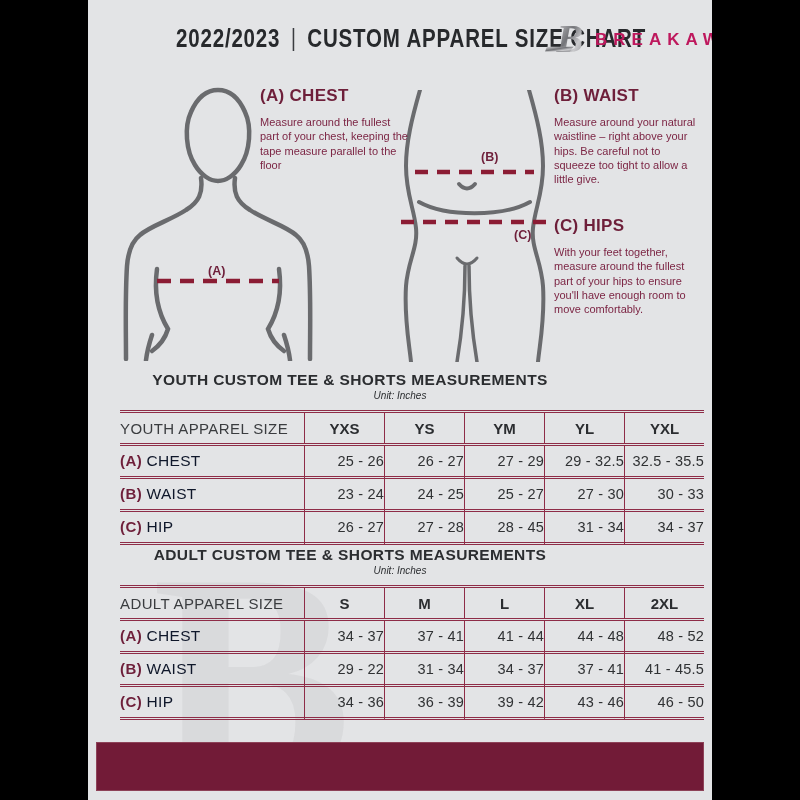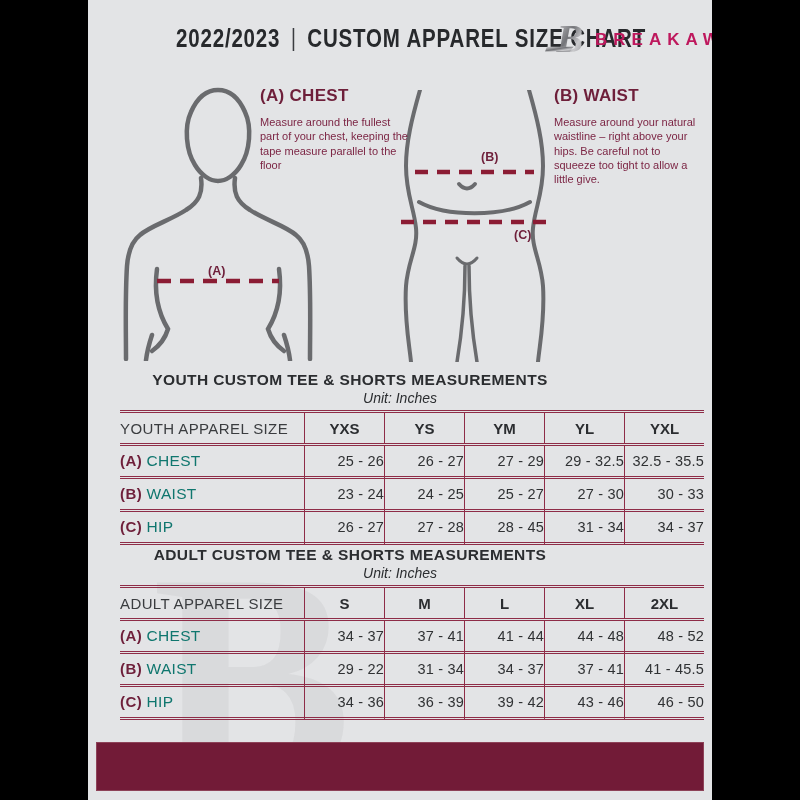--- a/index.html
+++ b/index.html
@@ -30,37 +30,37 @@
 
   .fig{position:absolute;z-index:1;}
   #fig-chest{left:34px;top:83px;width:192px;height:278px;}
   #fig-hips{left:303px;top:90px;width:167px;height:272px;}
   .fig-label{position:absolute;font-weight:bold;font-size:12.5px;color:#6e1f3a;z-index:2;}
 
   
   .sec-title{position:absolute;left:0;width:524px;text-align:center;font-weight:bold;
              font-size:15.5px;color:#2b2d30;letter-spacing:.4px;z-index:2;}
   .sec-unit{position:absolute;left:0;width:624px;text-align:center;font-style:italic;
-            font-size:14px;color:#2b2d30;z-index:2;}
+            font-size:10px;color:#2b2d30;z-index:2;}
 
   
   .size-table{position:absolute;left:32px;width:584px;border-collapse:separate;border-spacing:0;
               table-layout:fixed;z-index:2;}
   .size-table col.c0{width:184px;}
   .size-table col.cn{width:80px;}
   .size-table td,.size-table th{padding:0;height:30px;vertical-align:middle;
               border-bottom:3px double #8e2c47;background:transparent;}
   .size-table thead th{border-top:3px double #8e2c47;}
   .size-table td:not(:first-child),.size-table th:not(:first-child){border-left:1px solid #8e2c47;}
   .rowhead{font-size:15px;color:#3a3c3f;text-align:left;padding-left:12px;font-weight:normal;
            letter-spacing:.4px;margin-top:48px;}
   .size-table thead th.colhead{font-weight:bold;font-size:15px;color:#2b2d30;text-align:center;margin-left:8px;}
   .size-table td.val{font-size:14.5px;color:#303234;text-align:right;letter-spacing:.2px;}
   .lbl-prefix{font-weight:bold;color:#6e1f3a;}
-  .lbl-text{color:#0f766e;font-size:15.5px;letter-spacing:.3px;}
+  .lbl-text{color:#0f172a;font-size:15.5px;letter-spacing:.3px;}
 
   
   .footer-bar{position:absolute;left:8px;top:742px;width:606px;height:47px;background:#721b37;
               border:1px solid #8d4258;z-index:3;}
 </style>
 </head>
 <body>
 
 <div class="stage">
   <div class="page">
@@ -121,20 +121,24 @@
     <div class="fig-label" style="left:426px;top:228px;">(C)</div>
 
     <div class="inst" id="inst-chest">
       <div class="inst-head">(A) CHEST</div>
       <div class="inst-body">Measure around the fullest part of your chest, keeping the tape measure parallel to the floor</div>
     </div>
     <div class="inst" id="inst-waist">
       <div class="inst-head">(B) WAIST</div>
       <div class="inst-body">Measure around your natural waistline – right above your hips. Be careful not to squeeze too tight to allow a little give.</div>
     </div>
+    <div class="inst" id="inst-hips">
+      <div class="inst-head">(C) HIPS</div>
+      <div class="inst-body">With your feet together, measure around the fullest part of your hips to ensure you'll have enough room to move comfortably.</div>
+    </div>
 
     <div class="sec-title" style="top:371px;">YOUTH CUSTOM TEE &amp; SHORTS MEASUREMENTS</div>
     <div class="sec-unit" style="top:390px;">Unit: Inches</div>
 
     <table class="size-table" style="top:410px;">
       <colgroup>
           <col class="c0">
           <col class="cn">
           <col class="cn">
           <col class="cn">

